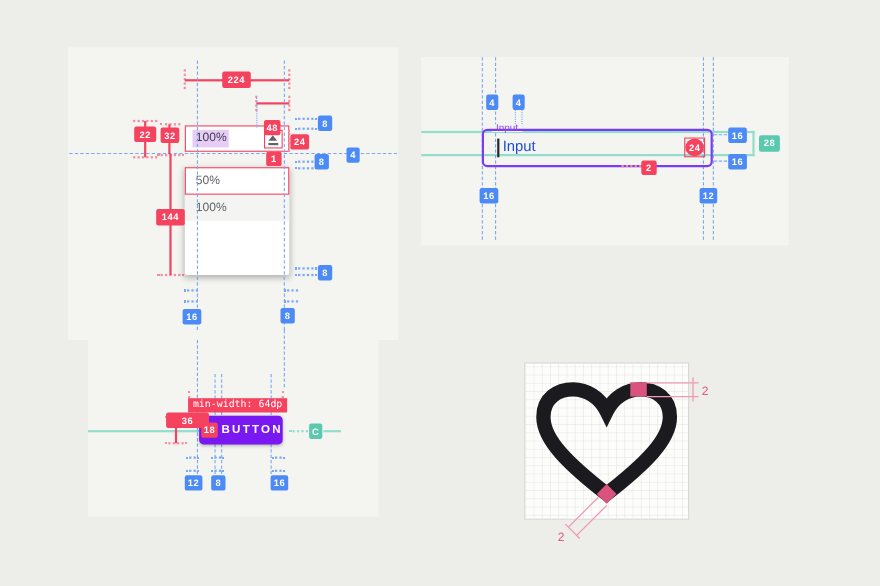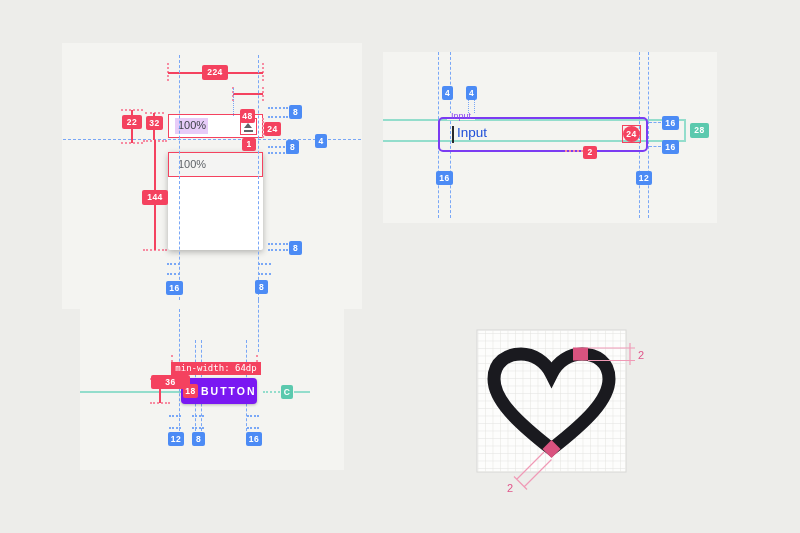--- a/index.html
+++ b/index.html
@@ -66,20 +66,21 @@
   <div class="abs" style="left:168px;top:114px;width:95px;height:24px;background:#fff;border:1.5px solid #f4425f;box-sizing:border-box;">
     <div class="abs" style="left:6px;top:3px;width:33px;height:16px;background:#e7ccf8;"></div>
     <div class="abs" style="left:9px;top:0;height:21px;line-height:21px;font-size:11px;color:#3b3f46;">100%</div>
   </div>
 
   <div class="redbox" style="left:240px;top:118px;width:17px;height:17px;"></div>
   <div class="caret-tri" style="left:244px;top:123px;"></div>
   <div class="caret-bar" style="left:244px;top:130px;width:9px;height:1.5px;"></div>
 
   <div class="menu" style="left:168px;top:152px;width:95px;height:98px;">
+    <div class="mitem">50%</div>
     <div class="mitem sel">100%</div>
   </div>
   <div class="redbox" style="left:168px;top:152px;width:95px;height:24.5px;"></div>
 
   <div class="kv" style="left:179px;top:55px;height:245px;"></div>
   <div class="kv" style="left:258px;top:55px;height:245px;"></div>
   <div class="kv kvd" style="left:233px;top:88px;height:28px;"></div>
   <div class="rtv" style="left:262px;top:118px;height:20px;"></div>
 
   <div class="brk" style="left:268px;top:107px;width:20px;"></div>
@@ -150,21 +151,21 @@
   <div class="kv" style="left:179px;top:309px;height:122px;"></div>
   <div class="kv" style="left:195px;top:340px;height:91px;"></div>
   <div class="kv" style="left:201px;top:340px;height:91px;"></div>
   <div class="kv" style="left:246px;top:340px;height:91px;"></div>
   <div class="kv" style="left:258px;top:300px;height:52px;"></div>
 
   <div class="rtv" style="left:171px;top:355px;height:7px;"></div>
   <div class="rtv" style="left:256px;top:355px;height:7px;"></div>
   <div class="abs" style="left:171px;top:362px;width:90px;height:13px;background:#f4425f;color:#fff;font-family:'DejaVu Sans Mono',monospace;font-size:9px;line-height:13px;text-align:center;">min-width: 64dp</div>
 
-  <div class="abs" style="left:181px;top:378px;width:76px;height:26px;background:#7a18f2;border-radius:4px;box-shadow:0 1px 3px rgba(0,0,0,.25);color:#fff;font-size:10.5px;font-weight:bold;letter-spacing:2px;line-height:26px;text-align:left;padding-left:20px;box-sizing:border-box;">BUTTON</div>
+  <div class="abs" style="left:181px;top:378px;width:76px;height:26px;background:#7a18f2;border-radius:4px;box-shadow:0 1px 3px rgba(0,0,0,.25);color:#fff;font-size:10.5px;font-weight:bold;letter-spacing:2px;line-height:26px;text-align:right;padding-left:20px;box-sizing:border-box;">BUTTON</div>
 
   <div class="rth" style="left:150px;top:378px;width:20px;"></div>
   <div class="rth" style="left:150px;top:402px;width:20px;"></div>
   <div class="rl" style="left:159px;top:379px;width:1.5px;height:24px;"></div>
   <div class="bR" style="left:151px;top:375px;width:39px;">36</div>
   <div class="bR" style="left:183px;top:384px;width:15px;">18</div>
   <div class="bT" style="left:281px;top:385px;width:12px;">C</div>
 
   <div class="brk" style="left:169px;top:415px;width:12px;"></div>
   <div class="brk" style="left:169px;top:427px;width:12px;"></div>

